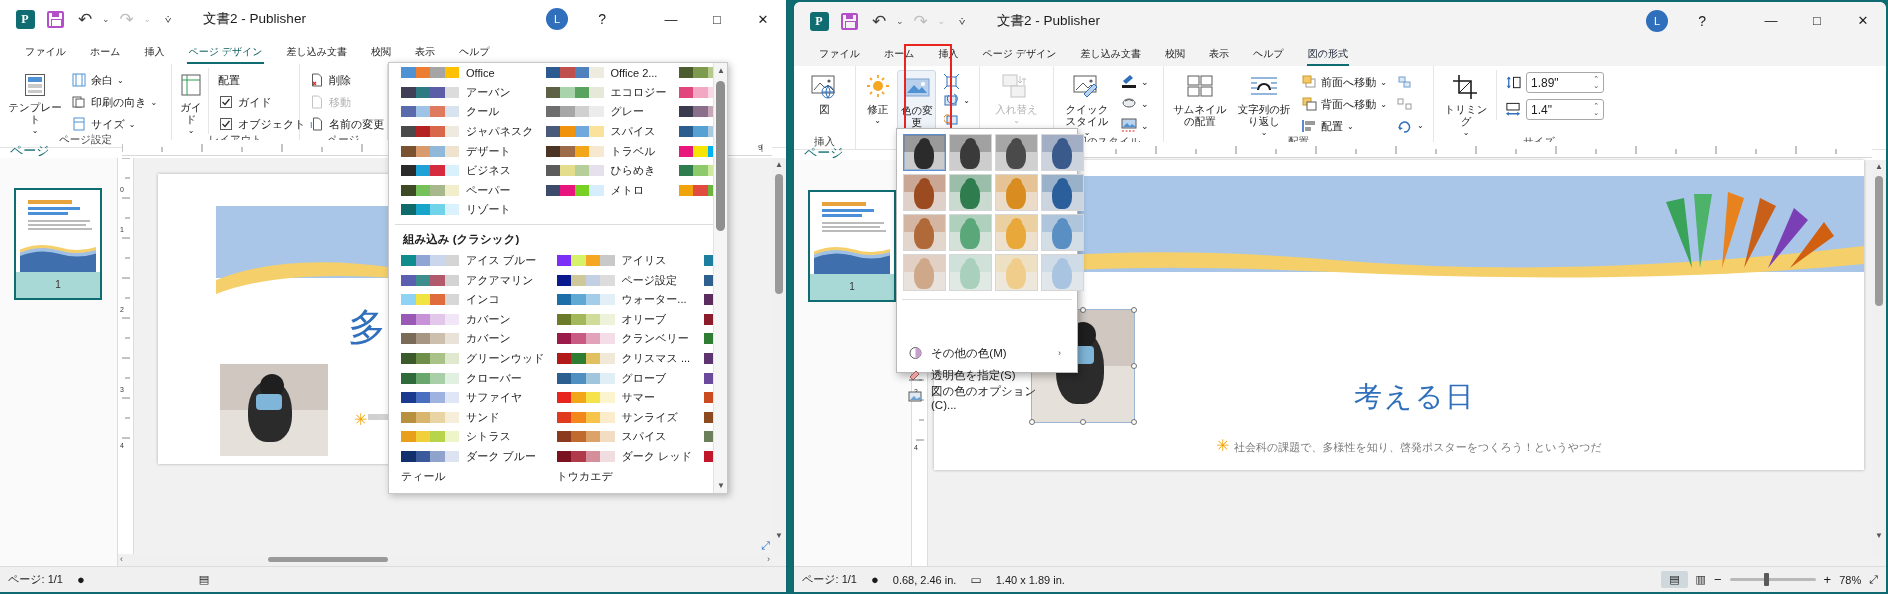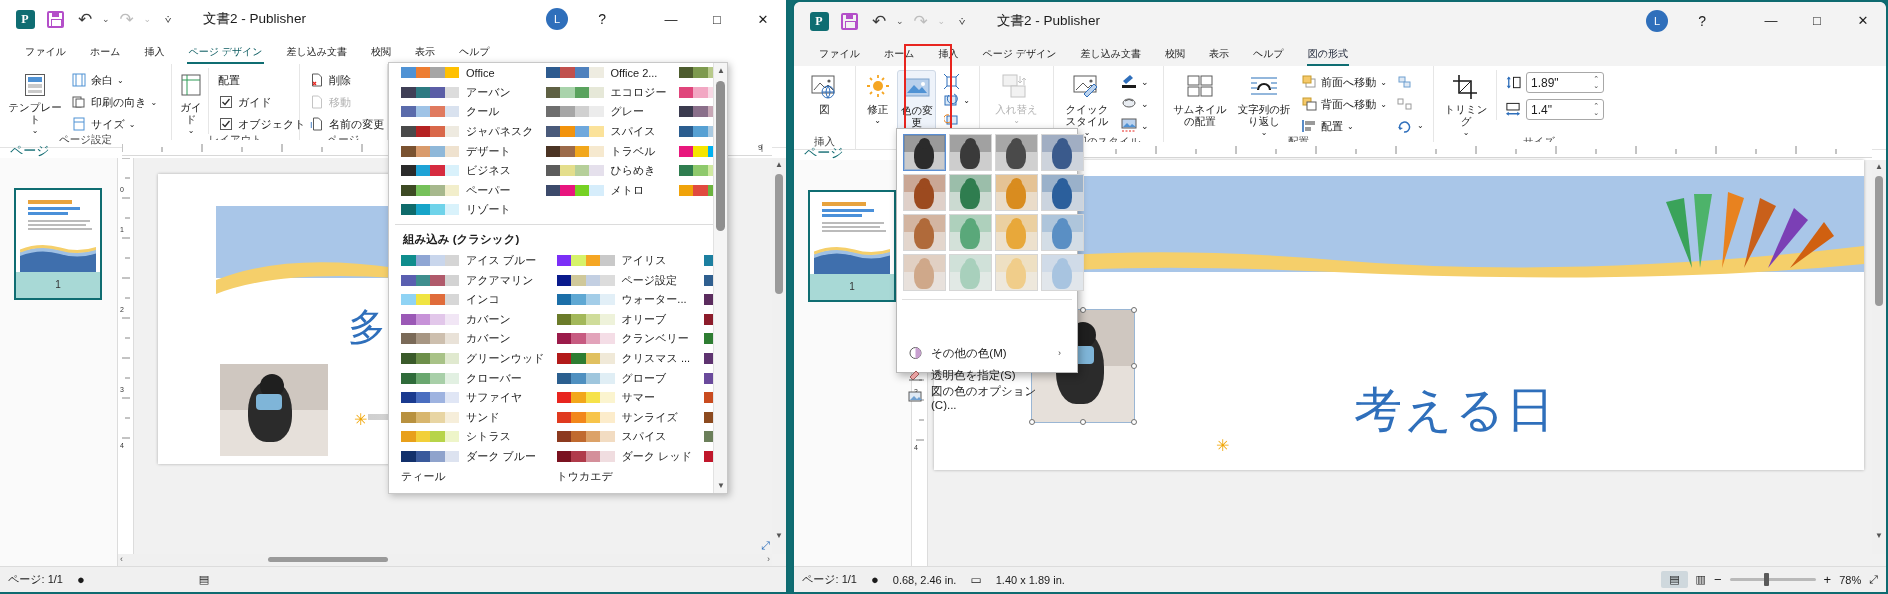--- a/index.html
+++ b/index.html
@@ -1313,22 +1313,23 @@
       </div>
       <div class="hdl" style="left:95px; top:147px;"></div>
       <div class="hdl" style="left:146px; top:147px;"></div>
       <div class="hdl" style="left:197px; top:147px;"></div>
       <div class="hdl" style="left:95px; top:203px;"></div>
       <div class="hdl" style="left:197px; top:203px;"></div>
       <div class="hdl" style="left:95px; top:259px;"></div>
       <div class="hdl" style="left:146px; top:259px;"></div>
       <div class="hdl" style="left:197px; top:259px;"></div>
 
-      <div class="bigtext" style="left:420px; top:218px; font-size:48px; letter-spacing:2px;text-align:center;">考える日</div>
+      <div class="bigtext" style="left:420px; top:218px; font-size:28px; letter-spacing:2px;text-align:center;">考える日</div>
       <div style="position:absolute; left:282px; top:276px; color:#f0a400; font-size:16px;">✳</div>
+      <div style="position:absolute; left:300px; top:280px; font-size:11px; color:#7a7a7a; white-space:nowrap;">社会科の課題で、多様性を知り、啓発ポスターをつくろう！というやつだ</div>
     </div>
 
     <div style="position:absolute; right:0; top:0; width:14px; bottom:12px; background:#f0f0f0;">
       <div style="position:absolute; left:3px; top:16px; width:8px; height:130px; background:#9a9a9a; border-radius:4px;"></div>
       <div style="position:absolute; left:3px; top:2px; font-size:8px; color:#555;">▲</div>
       <div style="position:absolute; left:3px; bottom:14px; font-size:8px; color:#555;">▼</div>
     </div>
   </div>
 
   <div class="status">

